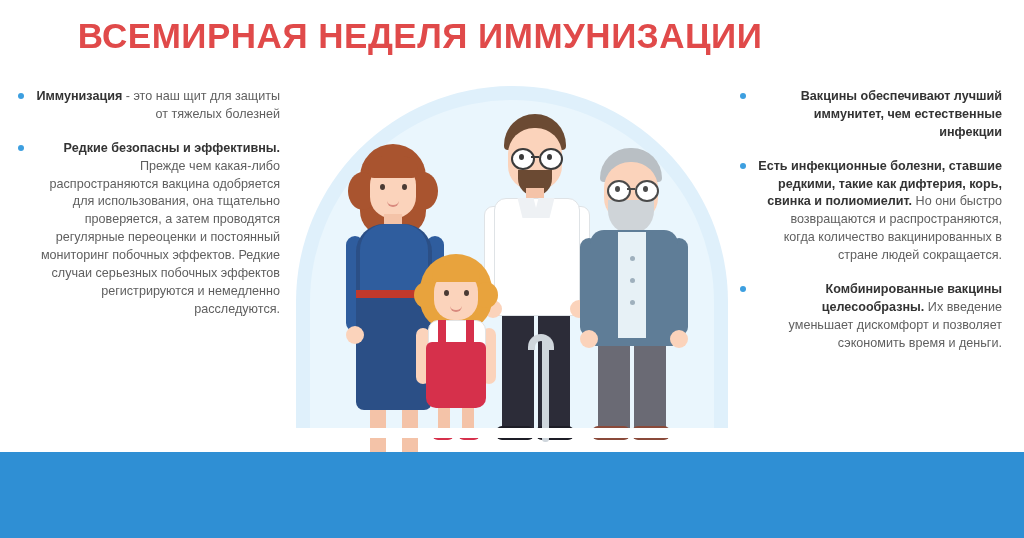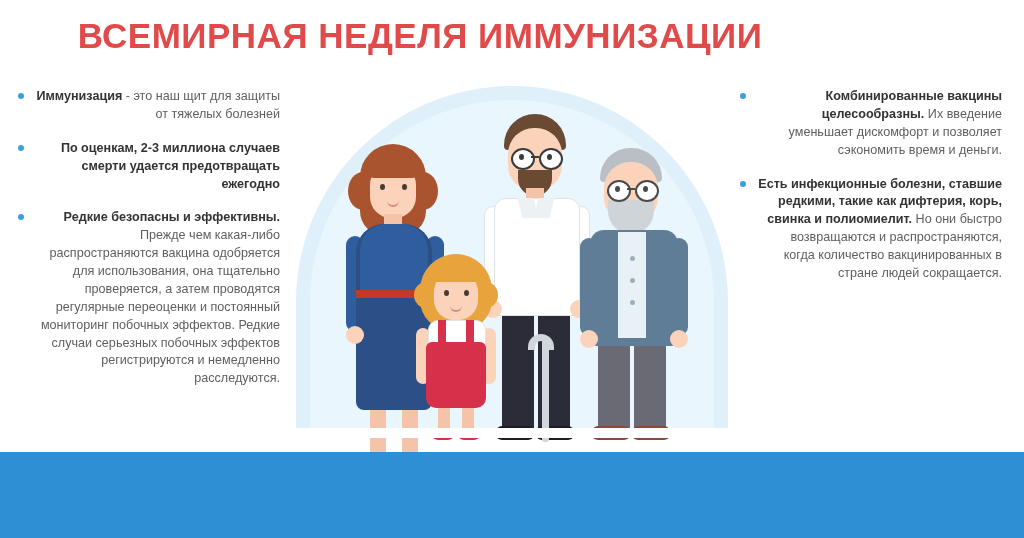--- a/index.html
+++ b/index.html
@@ -213,36 +213,36 @@
 
   <div class="title">ВСЕМИРНАЯ НЕДЕЛЯ ИММУНИЗАЦИИ</div>
 
   <div class="col col-left">
     <div class="bullet">
       <span class="dot"></span>
       <span class="lead">Иммунизация</span><span class="rest"> - это наш щит для защиты от тяжелых болезней</span>
     </div>
     <div class="bullet">
       <span class="dot"></span>
-      <span class="lead">По оценкам, 2-3 миллиона случаев смерти удается предотвращать ежегодно</span><span class="rest"></span>
-    </div>
-    <div class="bullet">
-      <span class="dot"></span>
       <span class="lead">Редкие безопасны и эффективны.</span><span class="rest"> Прежде чем какая-либо распространяются вакцина одобряется для использования, она тщательно проверяется, а затем проводятся регулярные переоценки и постоянный мониторинг побочных эффектов. Редкие случаи серьезных побочных эффектов регистрируются и немедленно расследуются.</span>
     </div>
   </div>
 
   <div class="col col-right">
     <div class="bullet">
       <span class="dot"></span>
+      <span class="lead">Вакцины обеспечивают лучший иммунитет, чем естественные инфекции</span><span class="rest"></span>
+    </div>
+    <div class="bullet">
+      <span class="dot"></span>
+      <span class="lead">Есть инфекционные болезни, ставшие редкими, такие как дифтерия, корь, свинка и полиомиелит.</span><span class="rest"> Но они быстро возвращаются и распространяются, когда количество вакцинированных в стране людей сокращается.</span>
+    </div>
+    <div class="bullet">
+      <span class="dot"></span>
       <span class="lead">Комбинированные вакцины целесообразны.</span><span class="rest"> Их введение уменьшает дискомфорт и позволяет сэкономить время и деньги.</span>
-    </div>
-    <div class="bullet">
-      <span class="dot"></span>
-      <span class="lead">Есть инфекционные болезни, ставшие редкими, такие как дифтерия, корь, свинка и полиомиелит.</span><span class="rest"> Но они быстро возвращаются и распространяются, когда количество вакцинированных в стране людей сокращается.</span>
     </div>
   </div>
 
   <div class="illus">
     <div class="arch"></div>
     <div class="arch-inner"></div>
 
     <div class="fig woman">
       <div class="w-hair-back"></div>
       <div class="w-hair-bun-l"></div>

